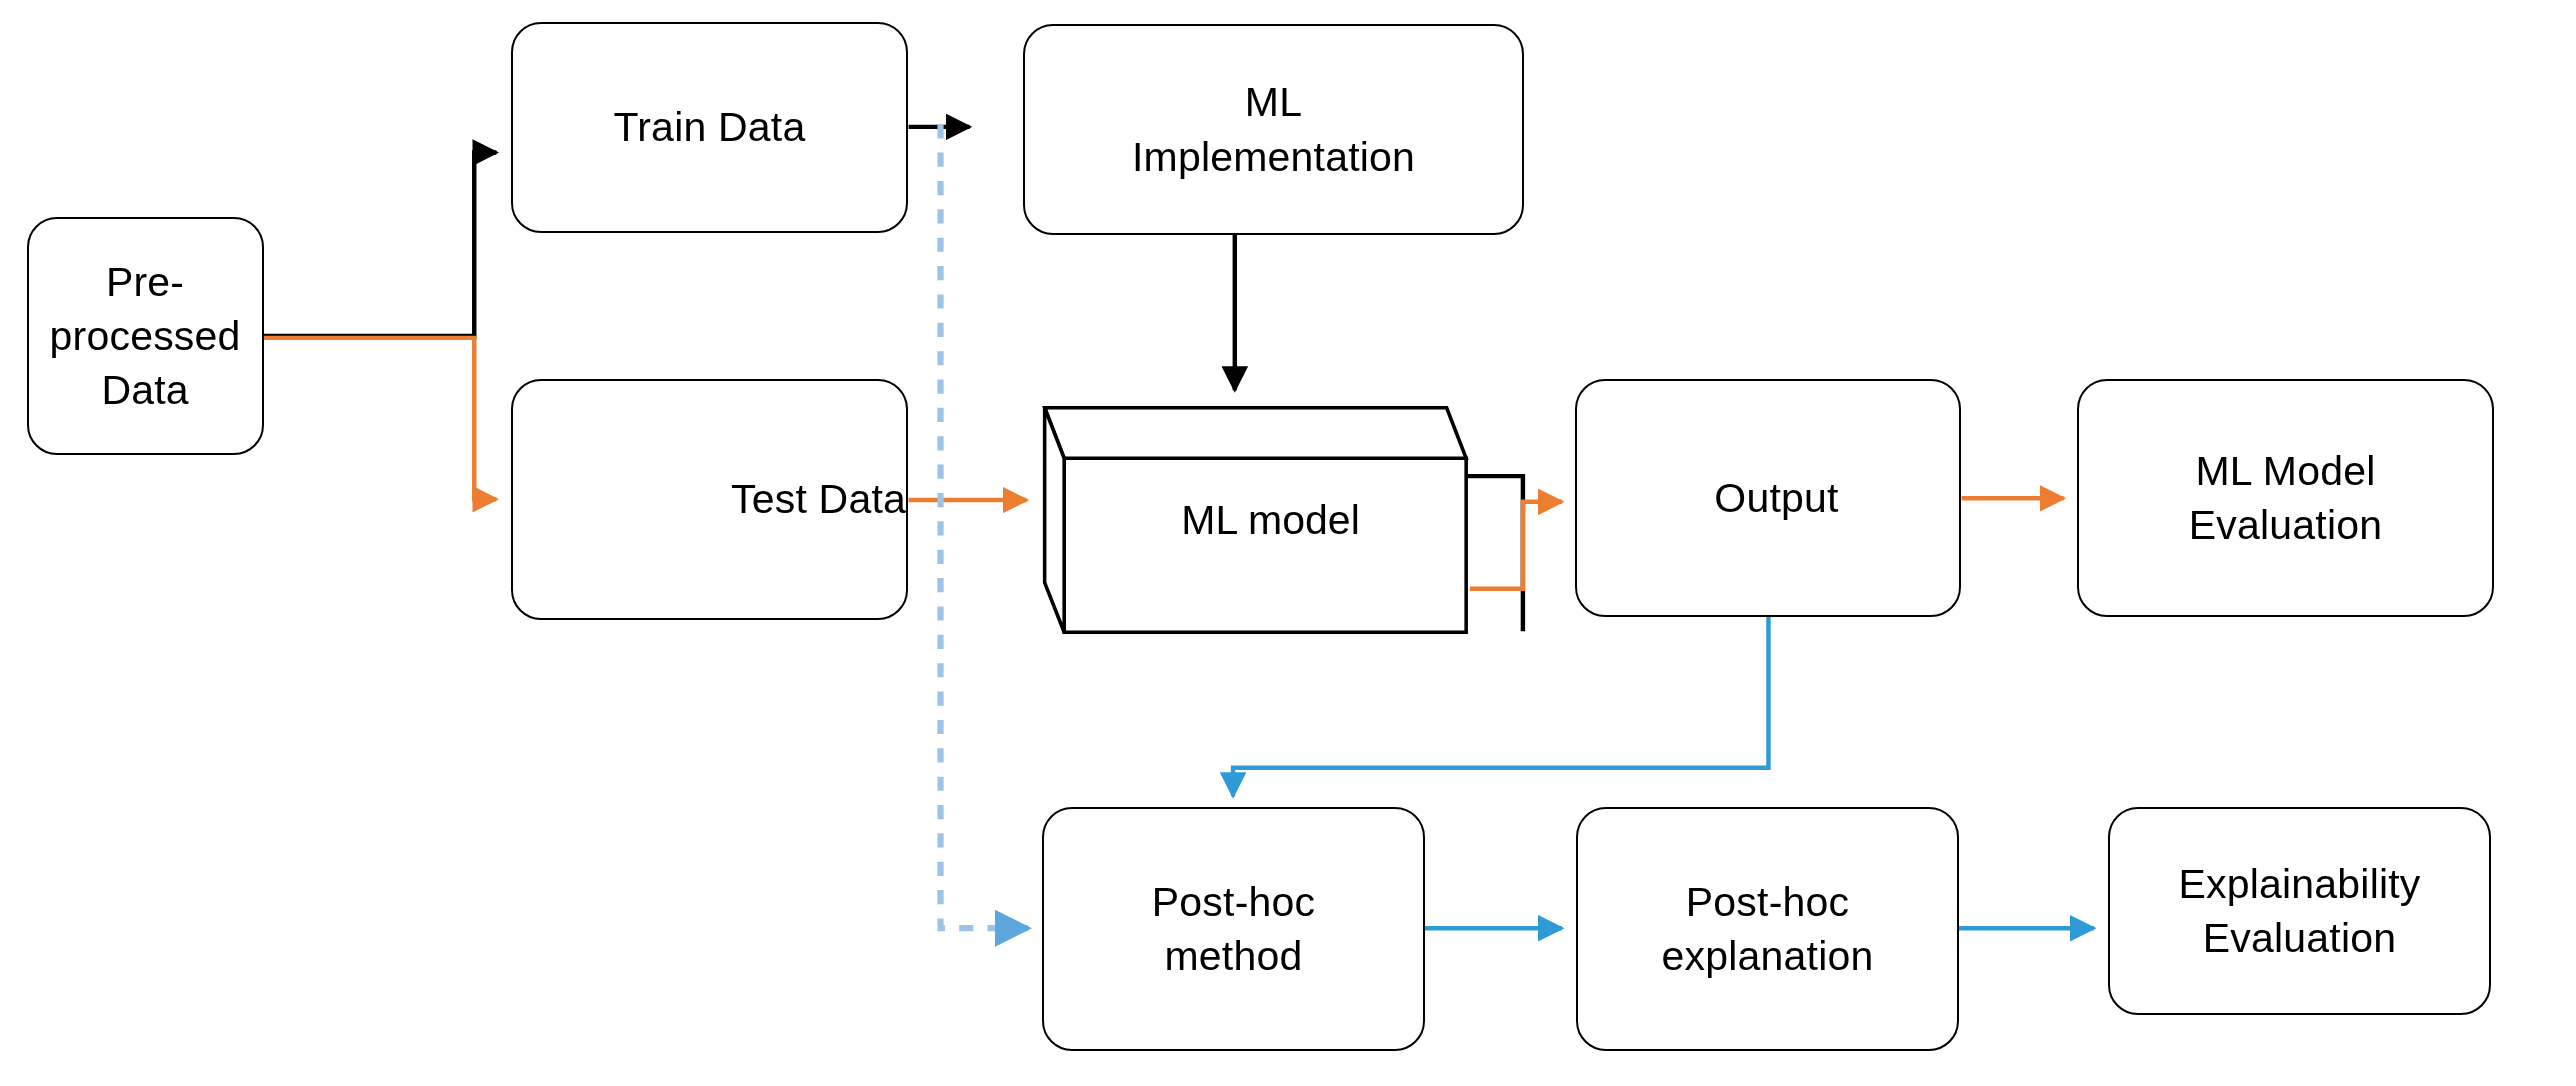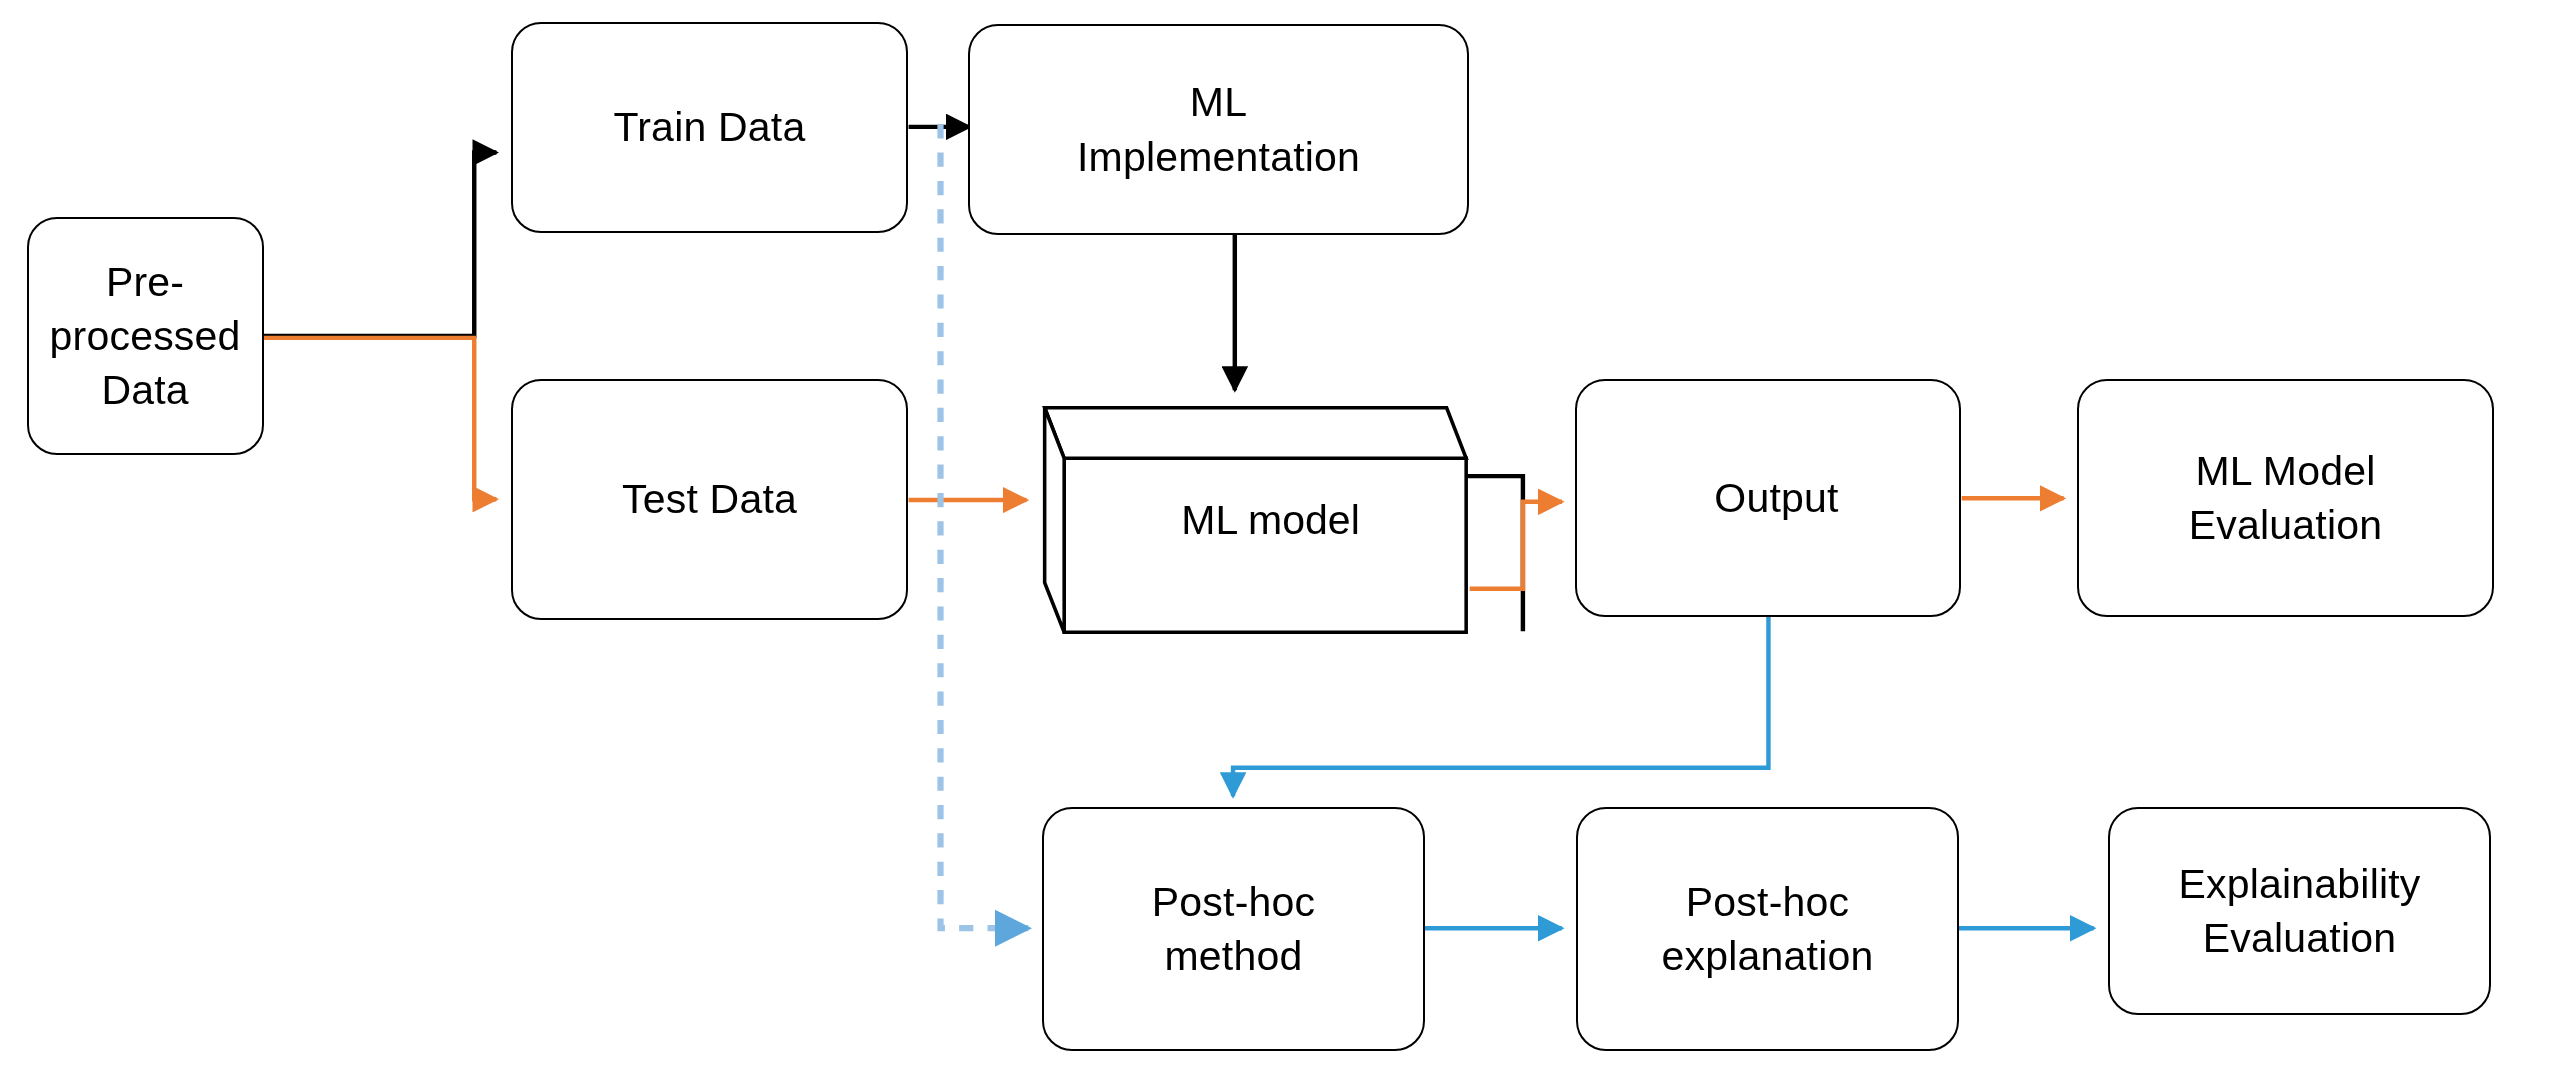--- a/index.html
+++ b/index.html
@@ -111,26 +111,26 @@
   <div class="node" style="left:26.6px; top:217px; width:237px; height:238px;">
     <span>Pre-
 processed
 Data</span>
   </div>
 
   <div class="node" style="left:511px; top:22px; width:397px; height:211px;">
     <span>Train Data</span>
   </div>
 
-  <div class="node" style="left:968px; top:24px; width:501px; height:211px;">
+  <div class="node" style="left:1023px; top:24px; width:501px; height:211px;">
     <span>ML
 Implementation</span>
   </div>
 
-  <div class="node" style="left:511px; top:379px; width:397px; height:241px;">
+  <div class="node" style="left:511px; top:379px; width:397px; height:241px;justify-content:flex-end;">
     <span>Test Data</span>
   </div>
 
   <div class="node-3d" style="left:1042px; top:405px; width:457px; height:230px;">
     <svg width="457" height="230" viewBox="0 0 515 259" xmlns="http://www.w3.org/2000/svg">
 
       <path d="M 25 60 L 478 60 L 478 256 L 25 256 Z" fill="#ffffff" stroke="#000000" stroke-width="4"></path>
 
       <path d="M 25 60 L 3 3 L 456 3 L 478 60 Z" fill="#ffffff" stroke="#000000" stroke-width="4"></path>
 

